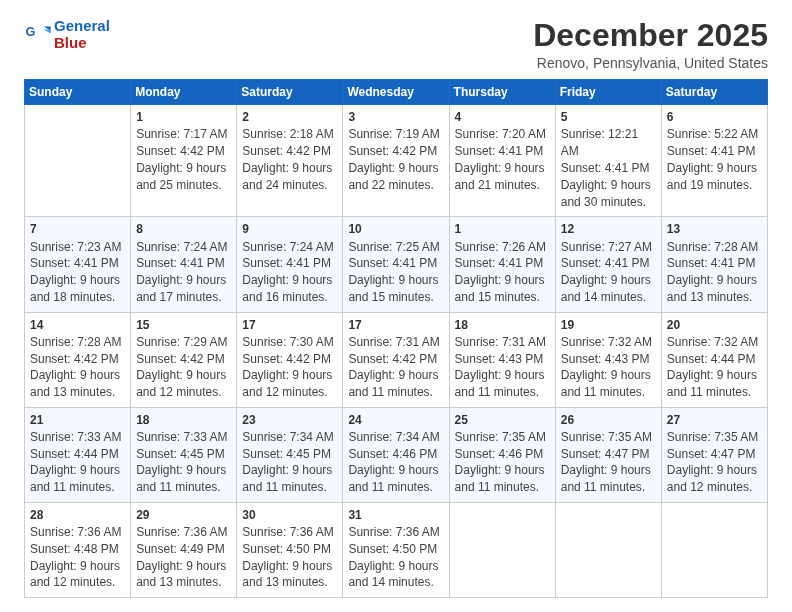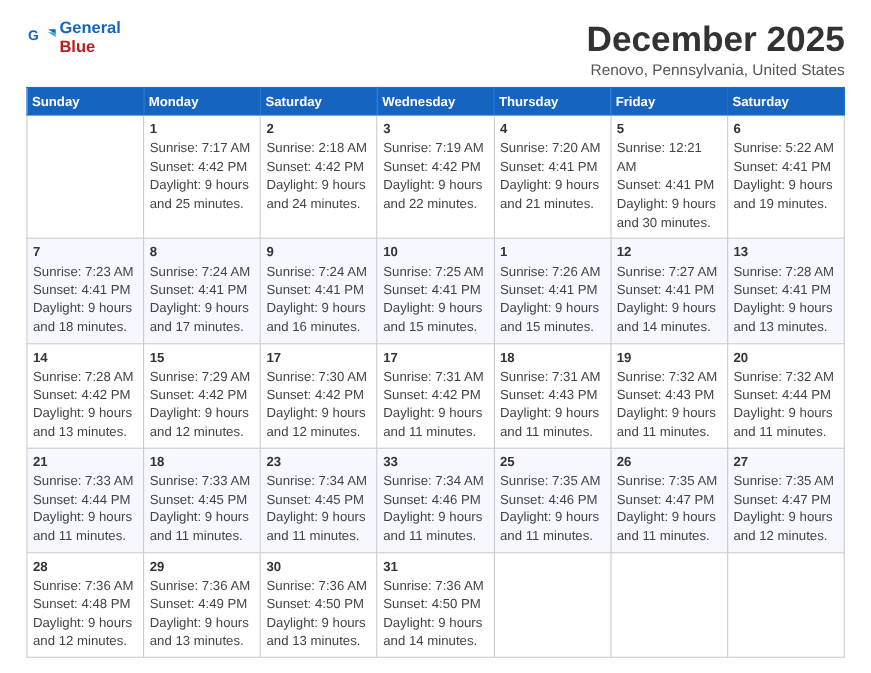--- a/index.html
+++ b/index.html
@@ -340,21 +340,21 @@
           <td>
             <span class="day-number">23</span>
             <div class="day-info">
               <div>Sunrise: 7:34 AM</div>
               <div>Sunset: 4:45 PM</div>
               <div>Daylight: 9 hours</div>
               <div>and 11 minutes.</div>
             </div>
           </td>
           <td>
-            <span class="day-number">33</span>
+            <span class="day-number">24</span>
             <div class="day-info">
               <div>Sunrise: 7:34 AM</div>
               <div>Sunset: 4:46 PM</div>
               <div>Daylight: 9 hours</div>
               <div>and 11 minutes.</div>
             </div>
           </td>
           <td>
             <span class="day-number">25</span>
             <div class="day-info">

